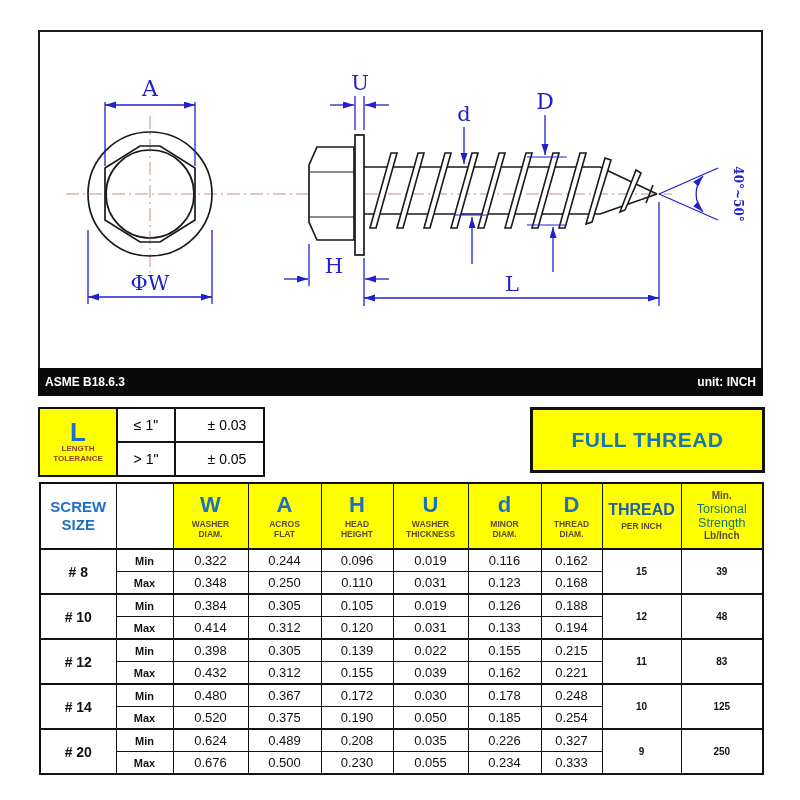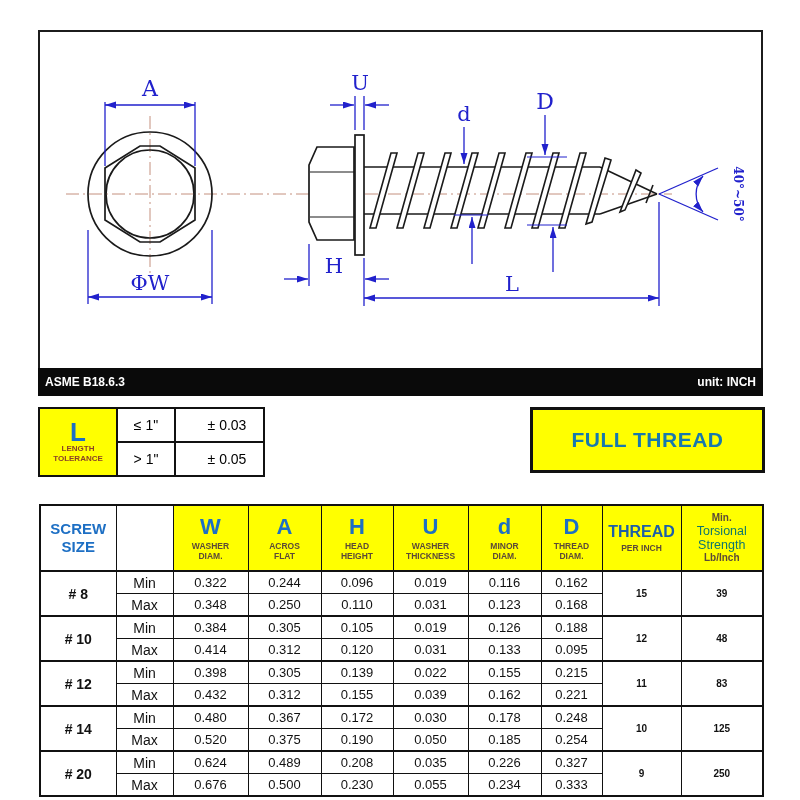--- a/index.html
+++ b/index.html
@@ -20,34 +20,34 @@
   .tol-cap{color:#8a4228;font-size:8px;font-weight:bold;line-height:10px;}
   .tol-cond{width:54px;font-size:14px;height:30px;}
   .tol-val{width:70px;font-size:14px;padding-left:16px;}
 
   
   #full-thread-badge{left:530px;top:407px;width:229px;height:60px;background:#ffff00;
     border:3px solid #111;display:flex;align-items:center;justify-content:center;
     color:#1878ae;font-size:21px;font-weight:bold;letter-spacing:.5px;}
 
   
-  #spec-table{left:39px;top:504px;border-collapse:collapse;table-layout:fixed;}
+  #spec-table{left:39px;top:482px;border-collapse:collapse;table-layout:fixed;}
   #spec-table th,#spec-table td{border:1.5px solid #111;padding:0;text-align:center;vertical-align:middle;}
   #spec-table{border:2.5px solid #111;}
   #spec-table thead th{height:64px;background:#fff;}
   #spec-table .yellow{background:#ffff00;}
   .screw-hdr{color:#1d6fc4;font-size:15px;font-weight:bold;line-height:18px;}
   .dim-letter{color:#1d6fc4;font-size:22px;font-weight:bold;line-height:22px;}
   .dim-sub{color:#5c4a38;font-size:8.5px;font-weight:bold;line-height:10px;margin-top:3px;}
   .thread-hdr{color:#1d5fa8;font-size:16px;font-weight:bold;line-height:17px;}
   .tors-min,.tors-lb{color:#5c4a38;font-size:10px;line-height:12px;}
   .tors-main{color:#0f766e;font-size:12.5px;font-weight:normal;line-height:14px;}
   #spec-table td{height:21px;font-size:13px;color:#111;background:#fff;}
   #spec-table td.size-cell{font-size:14px;font-weight:bold;}
-  #spec-table td.mm-cell{font-size:14px;}
+  #spec-table td.mm-cell{font-size:11px;font-weight:bold;}
   #spec-table td.big-cell{font-size:10px;font-weight:bold;}
   #spec-table tr.grp-first td{border-top:2.2px solid #111;}
   #spec-table tr.grp-second td{border-top:1px solid #b91c1c;}
 
   svg text{font-family:"DejaVu Serif","Liberation Serif",serif;}
 </style>
 </head>
 <body>
 
 <div class="abs" id="drawing-box">
@@ -280,21 +280,21 @@
         <td class="big-cell" rowspan="2">12</td>
         <td class="big-cell" rowspan="2">48</td>
       </tr>
       <tr class="grp-second">
         <td class="mm-cell">Max</td>
         <td>0.414</td>
         <td>0.312</td>
         <td>0.120</td>
         <td>0.031</td>
         <td>0.133</td>
-        <td>0.095</td>
+        <td>0.194</td>
       </tr>
       <tr class="grp-first">
         <td class="size-cell" rowspan="2"># 12</td>
         <td class="mm-cell">Min</td>
         <td>0.398</td>
         <td>0.305</td>
         <td>0.139</td>
         <td>0.022</td>
         <td>0.155</td>
         <td>0.215</td>

